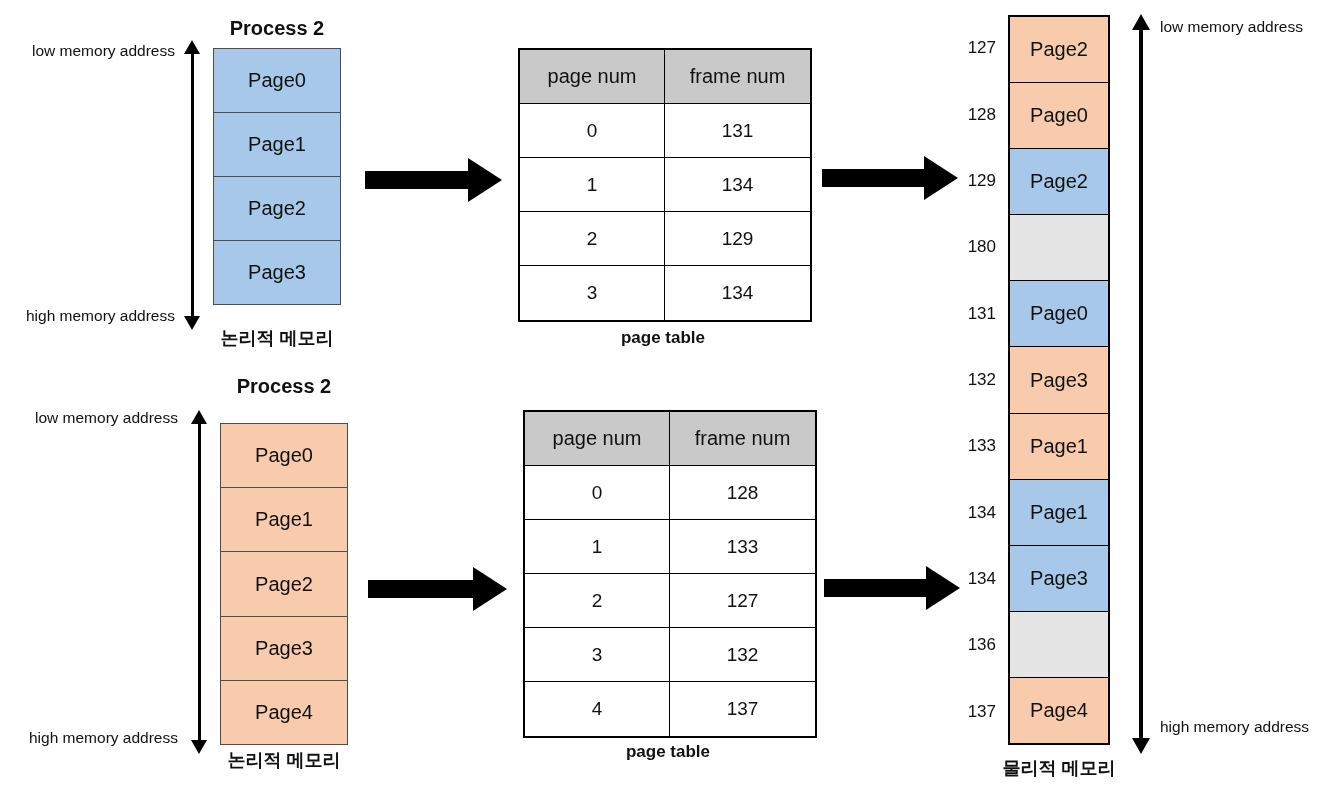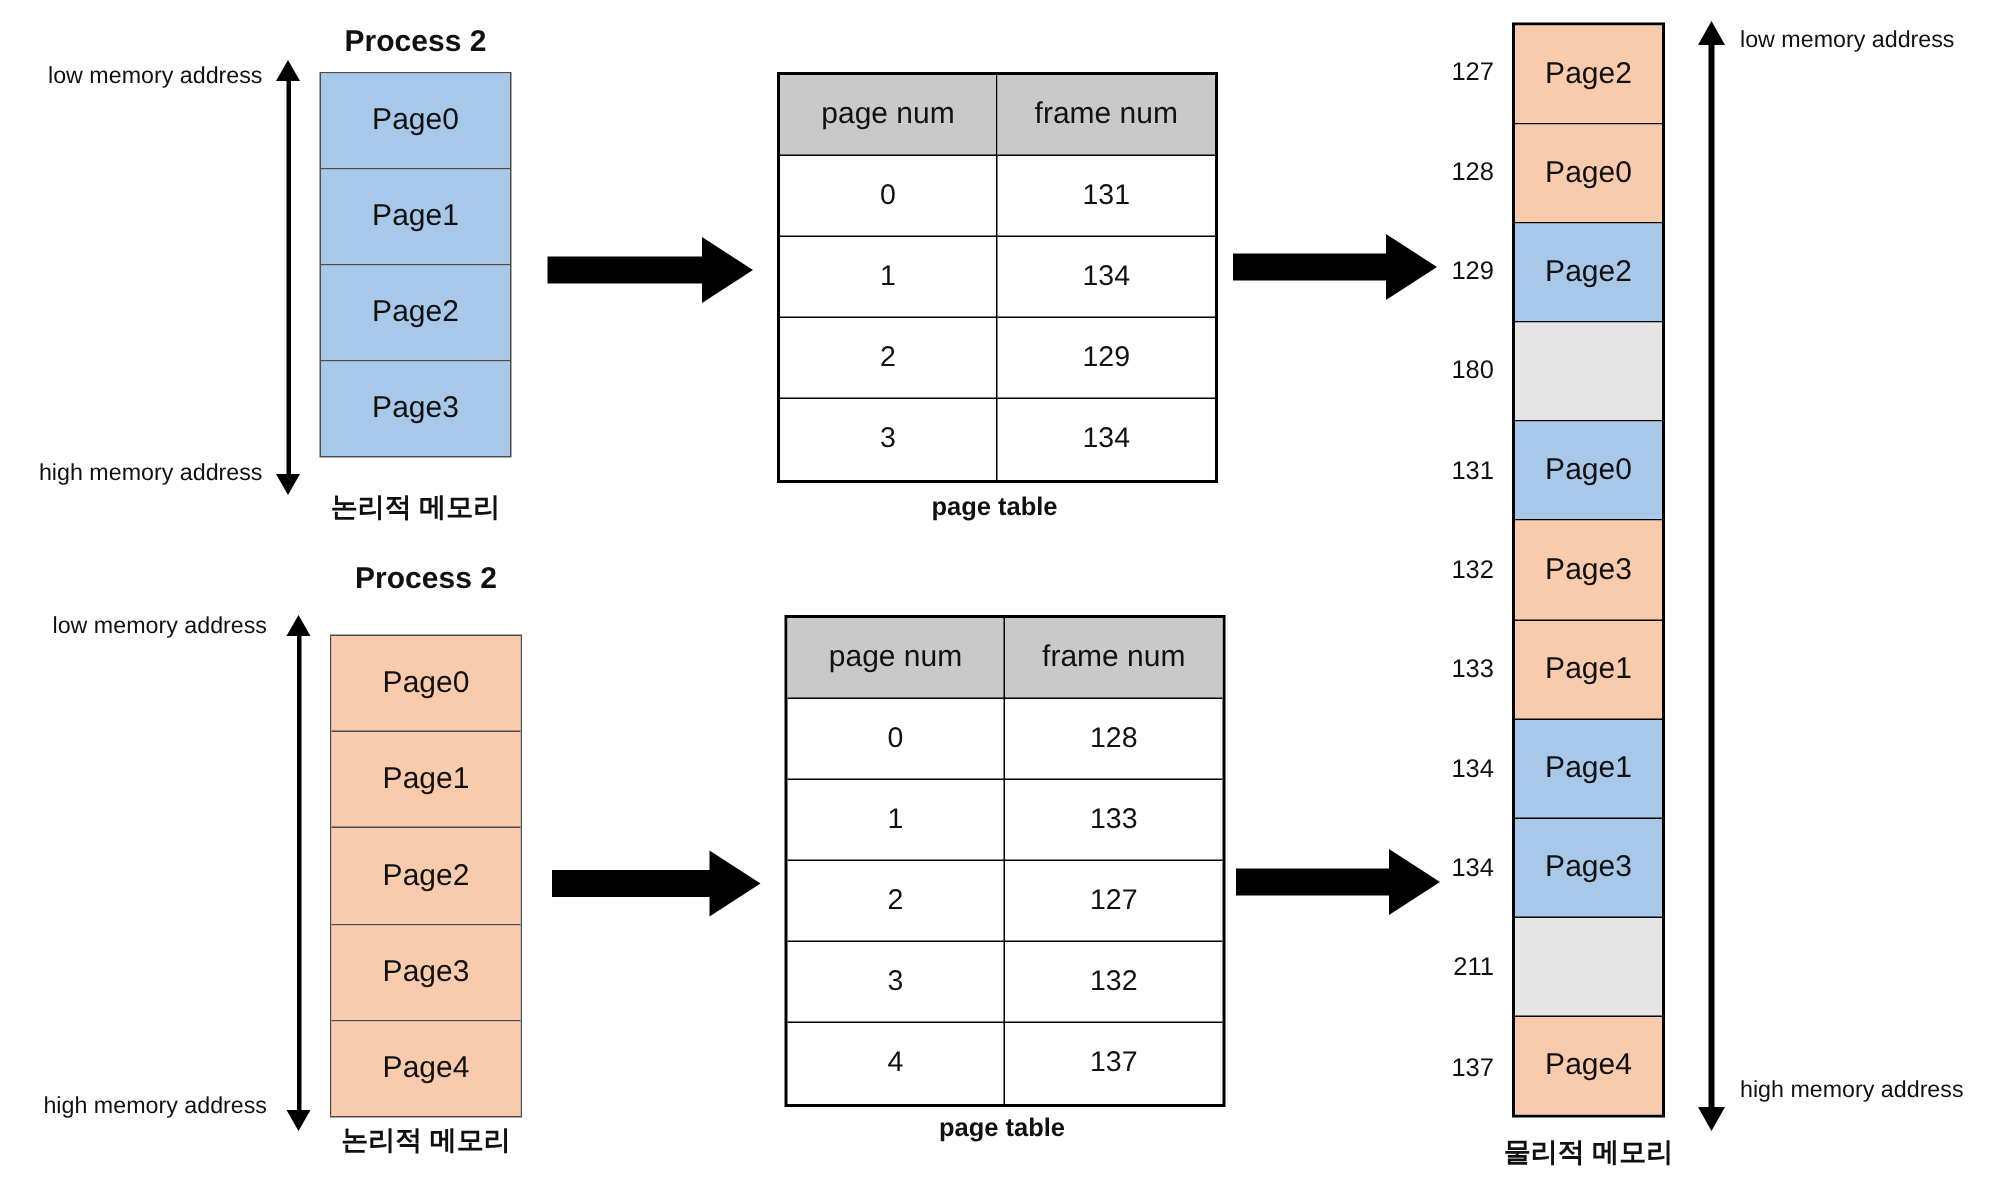--- a/index.html
+++ b/index.html
@@ -158,21 +158,21 @@
   <div id="addr-col" class="abs addr-col" style="left:930px; top:15px; width:76px; height:730px;">
       <div class="addr">127</div>
       <div class="addr">128</div>
       <div class="addr">129</div>
       <div class="addr">180</div>
       <div class="addr">131</div>
       <div class="addr">132</div>
       <div class="addr">133</div>
       <div class="addr">134</div>
       <div class="addr">134</div>
-      <div class="addr">211</div>
+      <div class="addr">136</div>
       <div class="addr">137</div>
     </div>
 
   <div id="stack-phys" class="abs pstack" style="left:1008px; top:15px; width:102px; height:730px;">
       <div class="cell" style="background: rgb(248, 203, 173);">Page2</div>
       <div class="cell" style="background: rgb(248, 203, 173);">Page0</div>
       <div class="cell" style="background: rgb(167, 200, 232);">Page2</div>
       <div class="cell" style="background: rgb(230, 229, 229);"></div>
       <div class="cell" style="background: rgb(167, 200, 232);">Page0</div>
       <div class="cell" style="background: rgb(248, 203, 173);">Page3</div>

